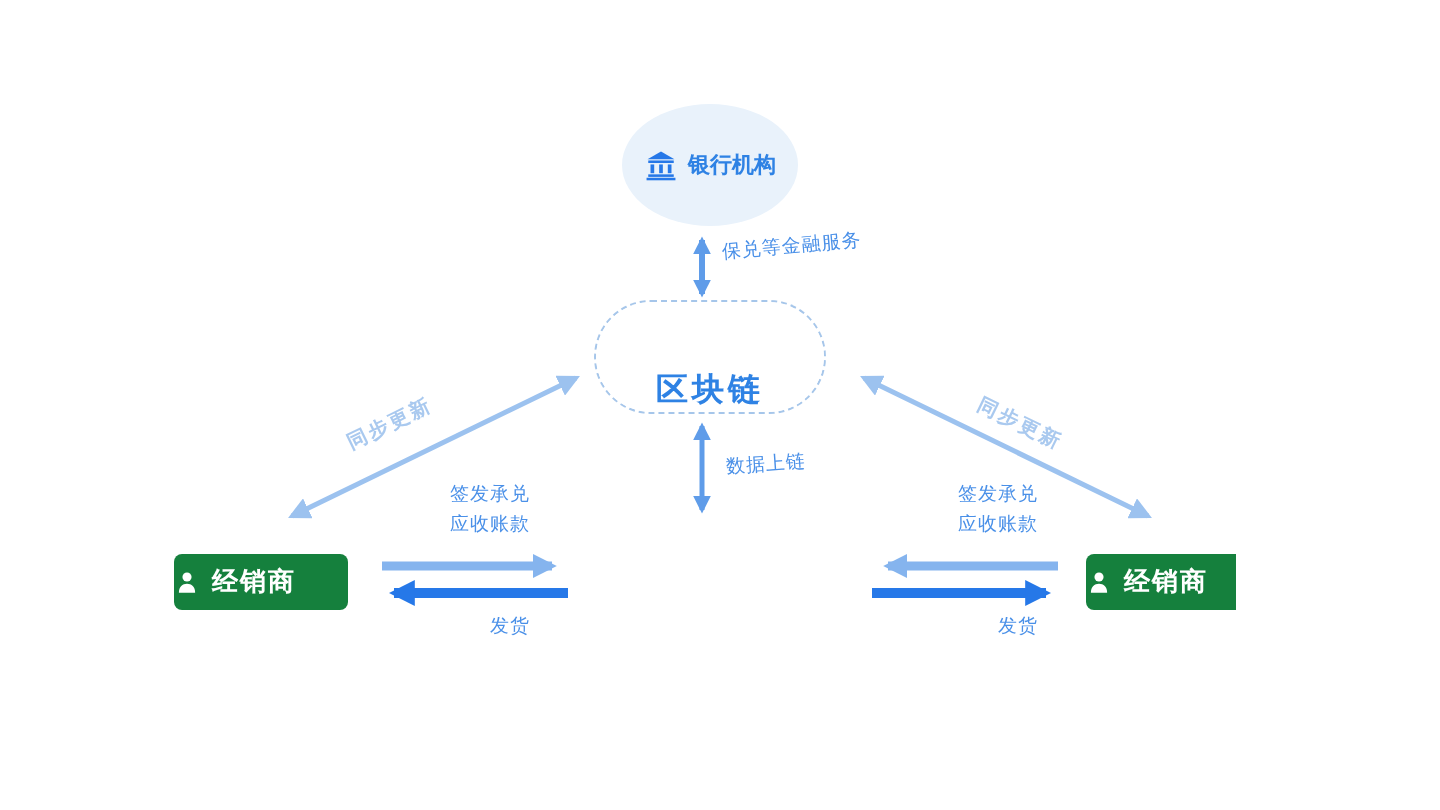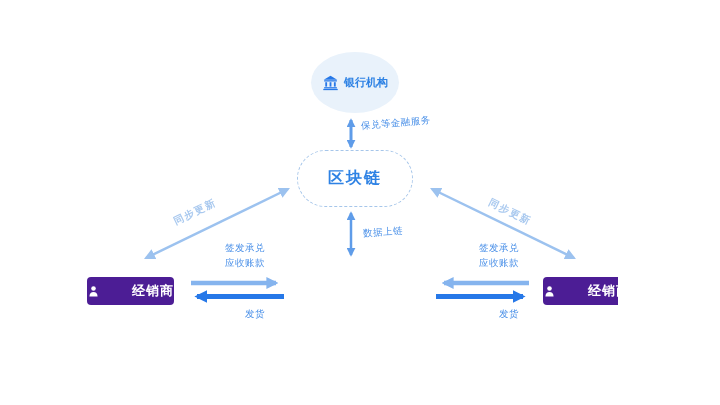--- a/index.html
+++ b/index.html
@@ -1,42 +1,42 @@
 <!DOCTYPE html>
 <html><head>
 <meta charset="utf-8">
 <style>
   html,body{margin:0;padding:0;background:#fff;}
   #canvas{
     position:relative;width:618px;height:405px;background:#ffffff;overflow:hidden;
-    font-family:Liberation Sans, sans-serif;
+    font-family:Liberation Mono, monospace;
   }
   .abs{position:absolute;}
   
   .bank-ellipse{
     left:311px;top:52px;width:88px;height:61px;border-radius:50%;
     background:#e9f2fb;display:flex;align-items:center;justify-content:center;gap:5px;
   }
   .bank-label{color:#2e82e4;font-size:11px;font-weight:bold;}
   
   .blockchain{
     left:297px;top:150px;width:116px;height:57px;border:1.4px dashed #a6c6ea;border-radius:29px;
-    display:flex;align-items:center;justify-content:center;background:#fff;box-sizing:border-box;
+    display:flex;align-items:flex-end;justify-content:center;background:#fff;box-sizing:border-box;
   }
   .blockchain-label{color:#2e82e4;font-size:16px;font-weight:bold;letter-spacing:2px;}
   
   .core-box{
     left:297px;top:262px;width:109px;height:57px;border:1.2px solid #aac9ea;background:#fff;
     display:flex;align-items:center;justify-content:center;box-sizing:border-box;
   }
   .core-label{color:#2e82e4;font-size:14px;font-weight:bold;text-align:center;line-height:1.35;}
   
   .dist-btn{
-    top:277px;width:87px;height:28px;background:#4c1d95;border-radius:4px;
-    display:flex;align-items:center;justify-content:space-between;gap:6px;
+    top:277px;width:87px;height:28px;background:#15803d;border-radius:4px;
+    display:flex;align-items:center;justify-content:flex-start;gap:6px;
   }
   .dist-btn.left{left:87px;}
   .dist-btn.right{left:543px;}
   .dist-label{color:#fff;font-size:13px;font-weight:bold;letter-spacing:1px;}
   
   .edge-label{color:#4a90e8;font-size:9.5px;letter-spacing:0.5px;}
   .sync-label{color:#a9c9ef;font-size:10px;font-weight:bold;letter-spacing:1.5px;white-space:nowrap;}
   .preline{white-space:pre-line;}
   .center60{width:64px;text-align:right;line-height:15px;}
   

